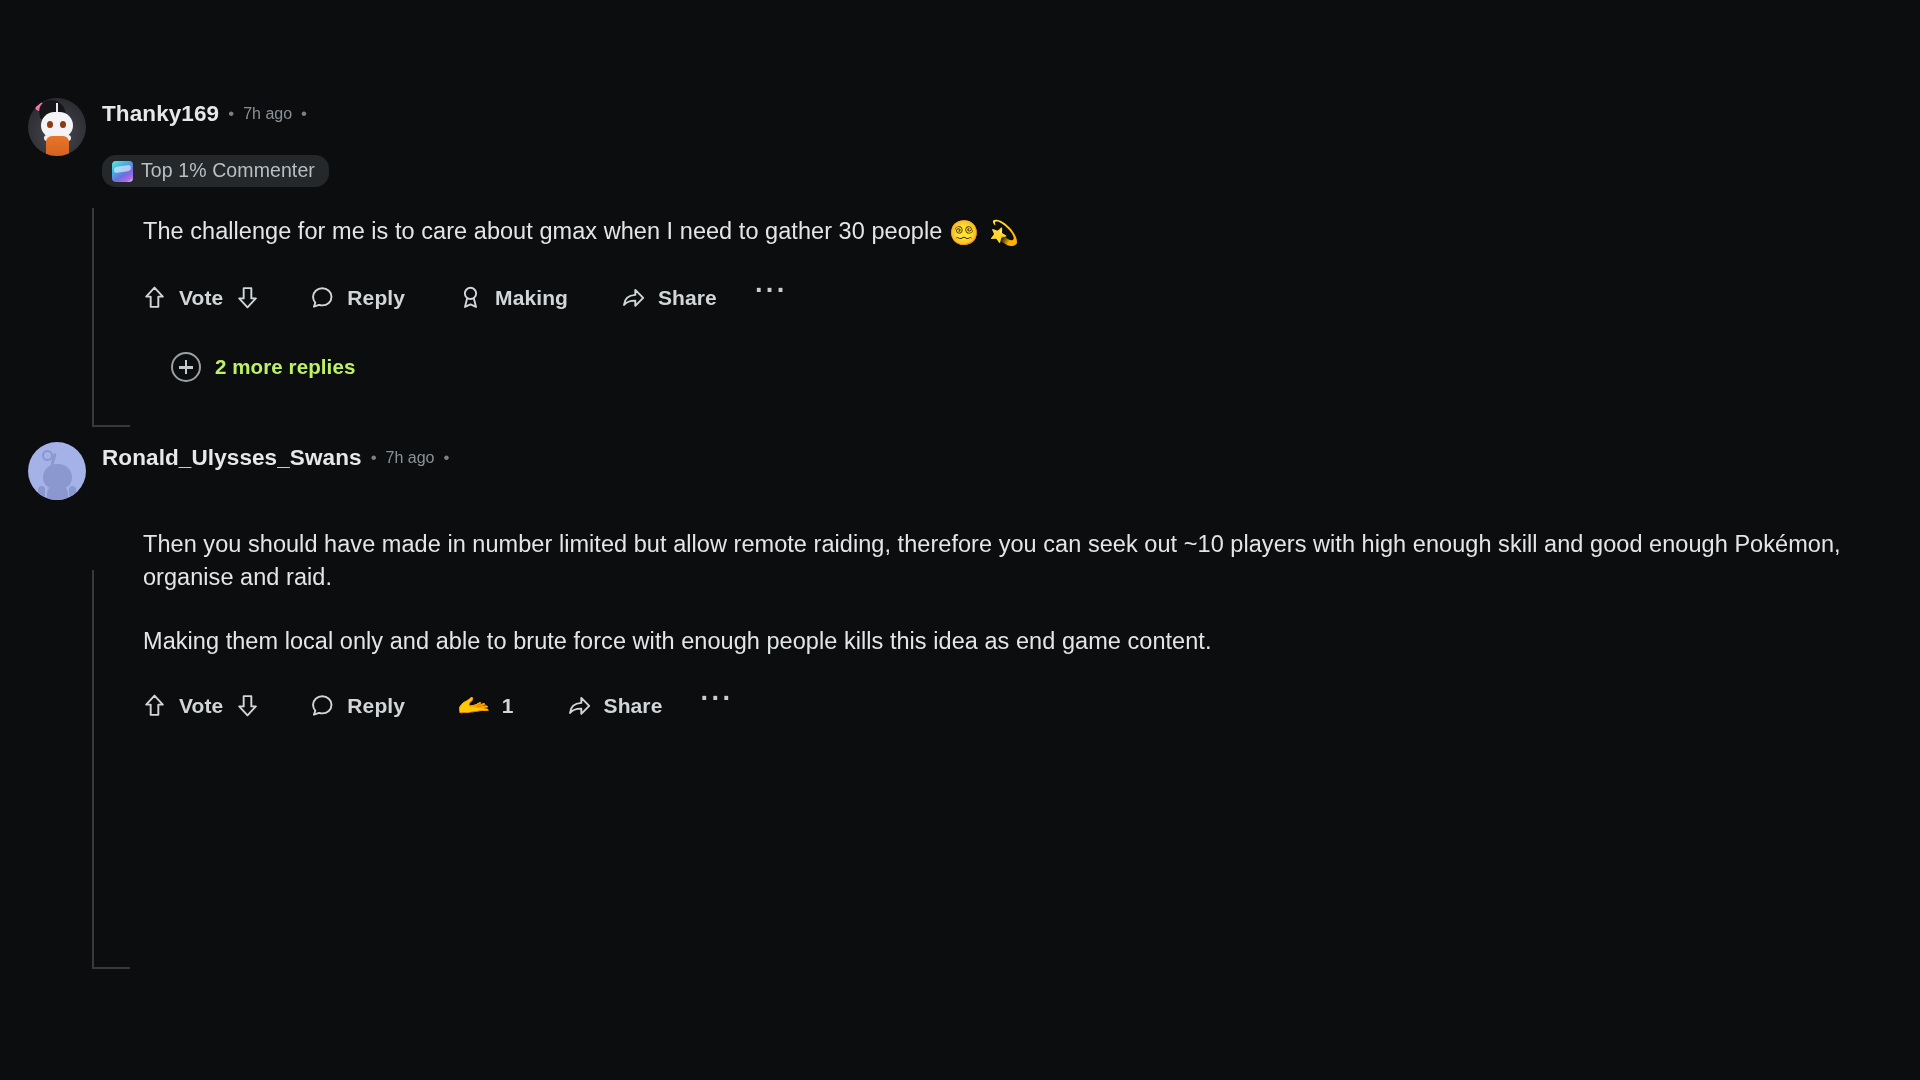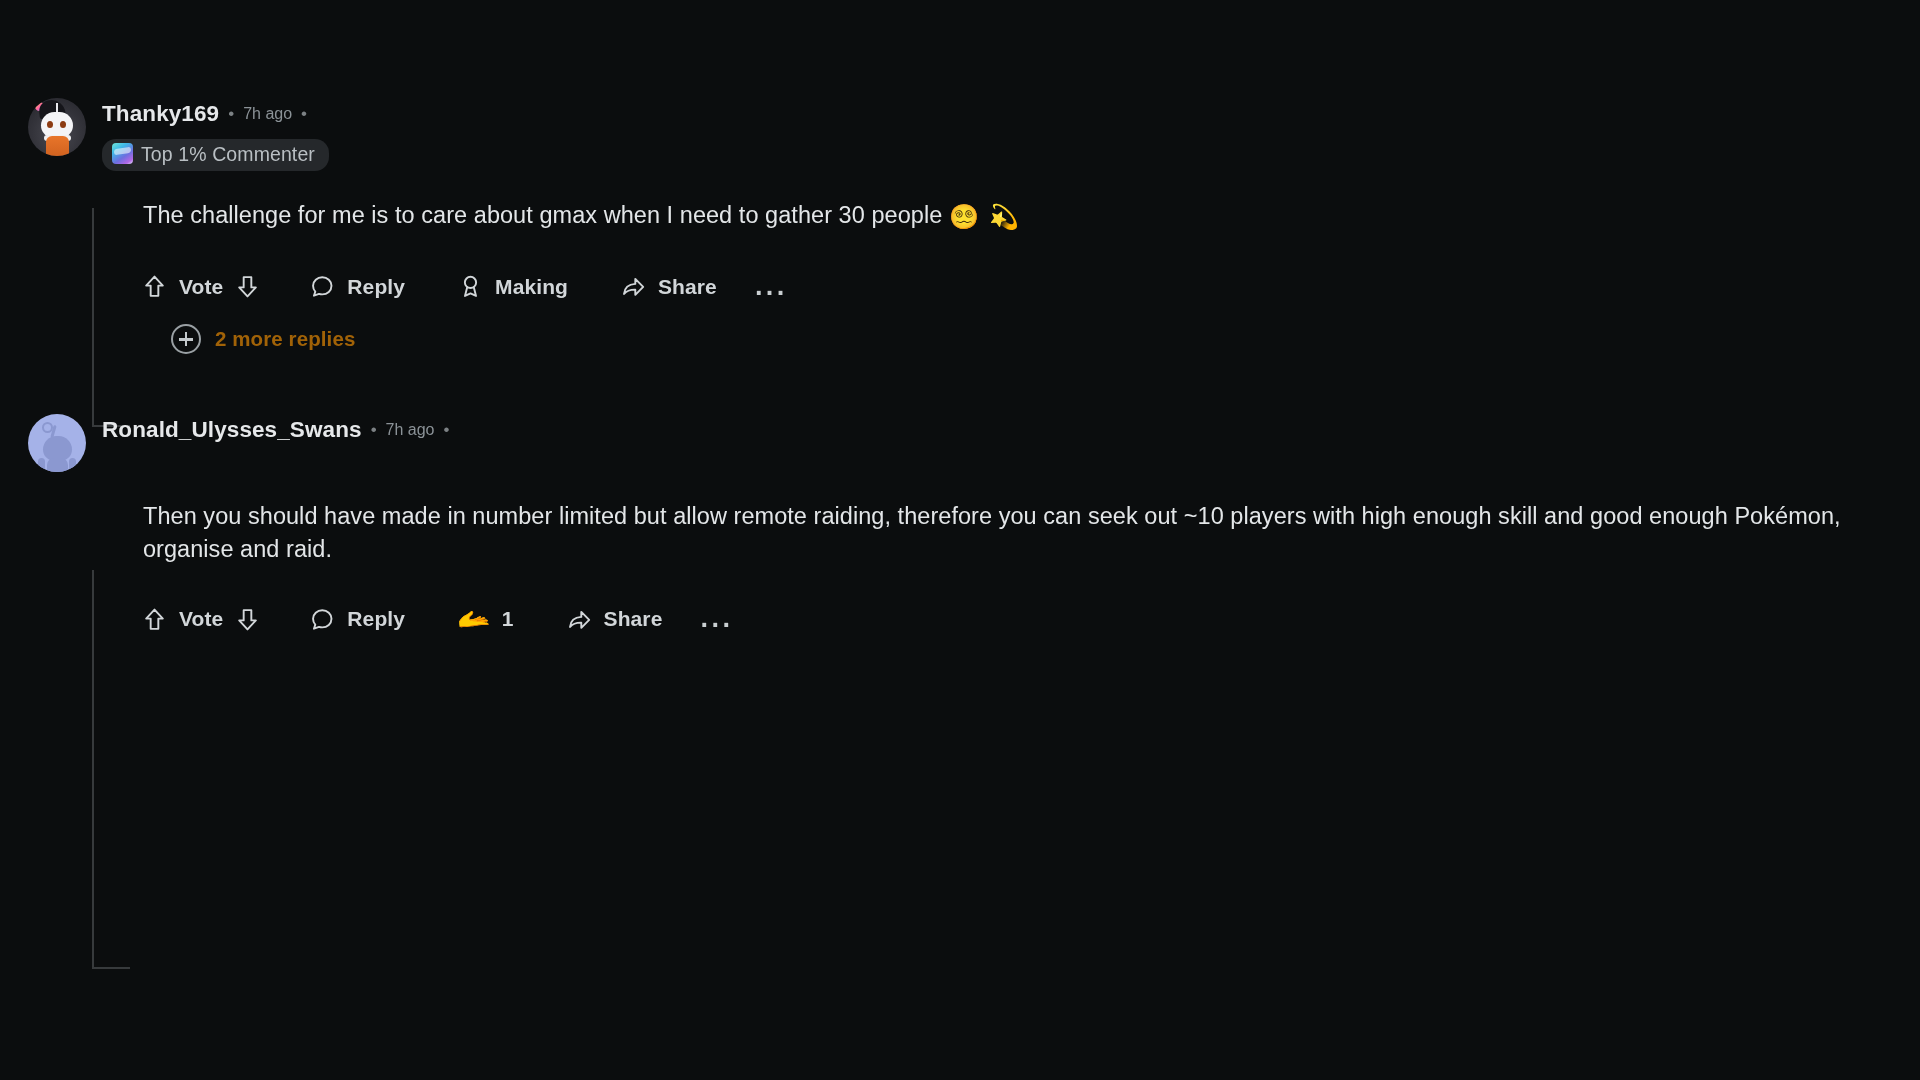--- a/index.html
+++ b/index.html
@@ -174,26 +174,26 @@
     top: -1px;
   }
 
   .timestamp {
     font-size: 16px;
     color: #8b9297;
   }
 
   .badge {
     display: inline-flex;
-    align-items: flex-start;
+    align-items: flex-end;
     gap: 8px;
     background: #25282b;
     border-radius: 14px;
     padding: 4px 14px 5px 10px;
-    margin-top: 12px;
+    margin-top: 28px;
   }
 
   .badge-icon {
     width: 21px;
     height: 21px;
     flex: 0 0 21px;
     border-radius: 4px;
     background:
       linear-gradient(145deg,
         #6fe6d8 0%,
@@ -258,23 +258,23 @@
 
   .emoji {
     font-size: 24px;
     vertical-align: -2px;
     letter-spacing: 2px;
   }
 
   
   .actions {
     margin-left: 113px;
-    margin-top: 22px;
+    margin-top: 34px;
     display: flex;
-    align-items: flex-end;
+    align-items: flex-start;
     height: 44px;
   }
 
   .action {
     display: flex;
     align-items: center;
     gap: 11px;
     color: #d2d6d9;
     font-size: 21px;
     font-weight: bold;
@@ -331,21 +331,21 @@
     content: "";
     position: absolute;
     background: #c4c9cc;
   }
   .plus-circle::before { left: 6px; top: 12px; width: 14px; height: 2.5px; }
   .plus-circle::after  { left: 11.8px; top: 6px; width: 2.5px; height: 14px; }
 
   .more-replies-label {
     font-size: 20.5px;
     font-weight: bold;
-    color: #a16207;
+    color: #bef264;
     letter-spacing: 0.1px;
   }
 </style>
 </head>
 <body>
 
 <div class="page">
 
   <div class="thread-line" id="thread-thanky"></div>
   <div class="thread-elbow" id="elbow-thanky"></div>
@@ -464,20 +464,21 @@
           <span class="username">Ronald_Ulysses_Swans</span>
           <span class="dot-sep">•</span>
           <span class="timestamp">7h ago</span>
           <span class="dot-sep">•</span>
         </div>
       </div>
     </div>
 
     <div class="comment-body">
       <p>Then you should have made in number limited but allow remote raiding, therefore you can seek out ~10 players with high enough skill and good enough Pokémon, organise and raid.</p>
+      <p>Making them local only and able to brute force with enough people kills this idea as end game content.</p>
     </div>
 
     <div class="actions">
 
       <div class="vote-group">
         <span class="ic">
           <svg width="27" height="27" viewBox="0 0 24 24" fill="none" stroke="#d2d6d9" stroke-width="1.7" stroke-linejoin="round" stroke-linecap="round">
             <path d="M12 3.2 L4.6 11.2 H8.6 V20.3 H15.4 V11.2 H19.4 Z"></path>
           </svg>
         </span>

